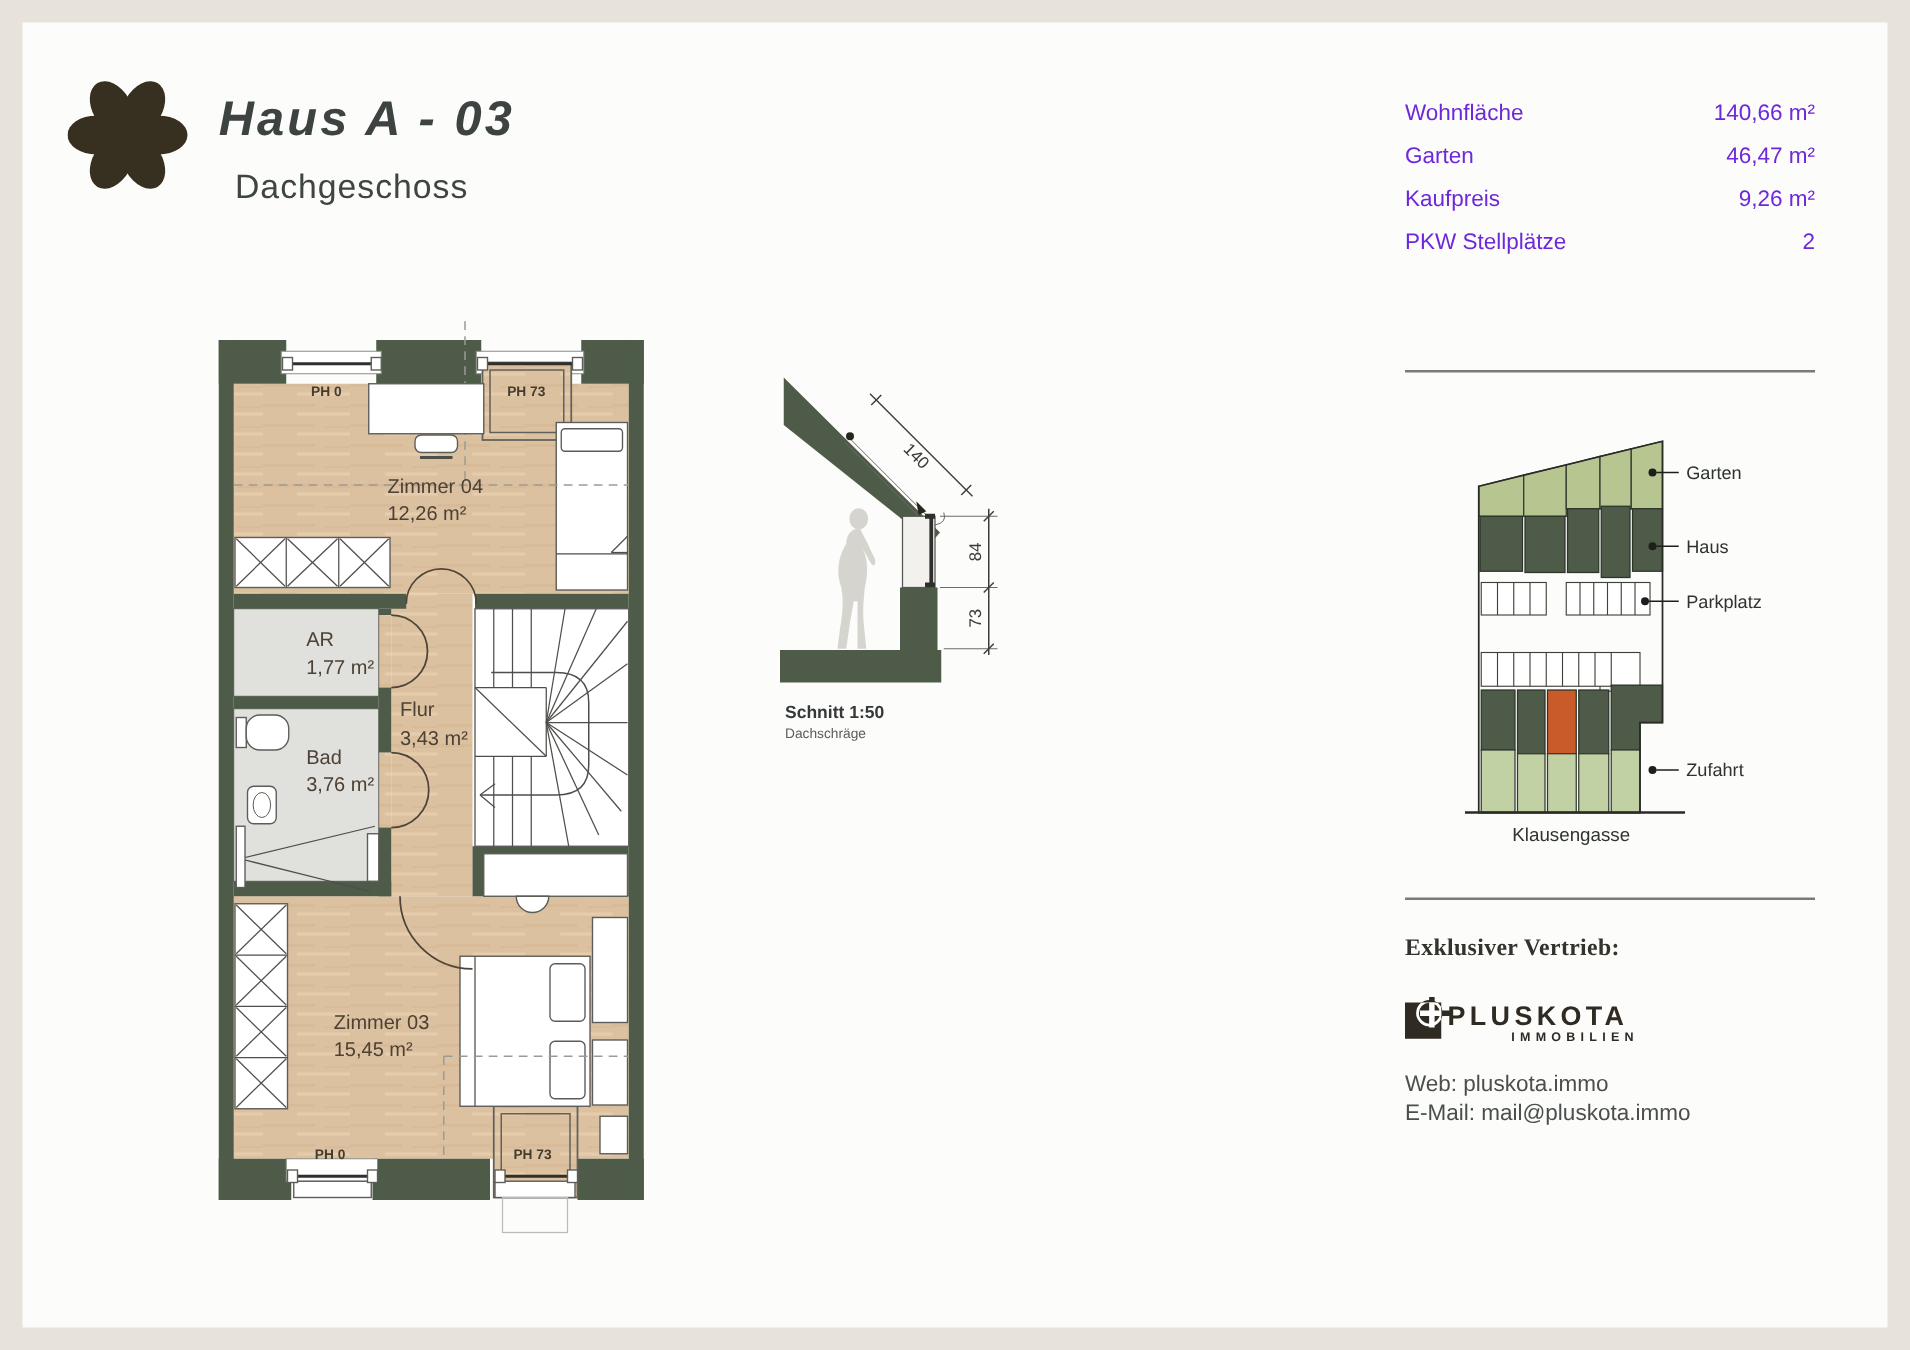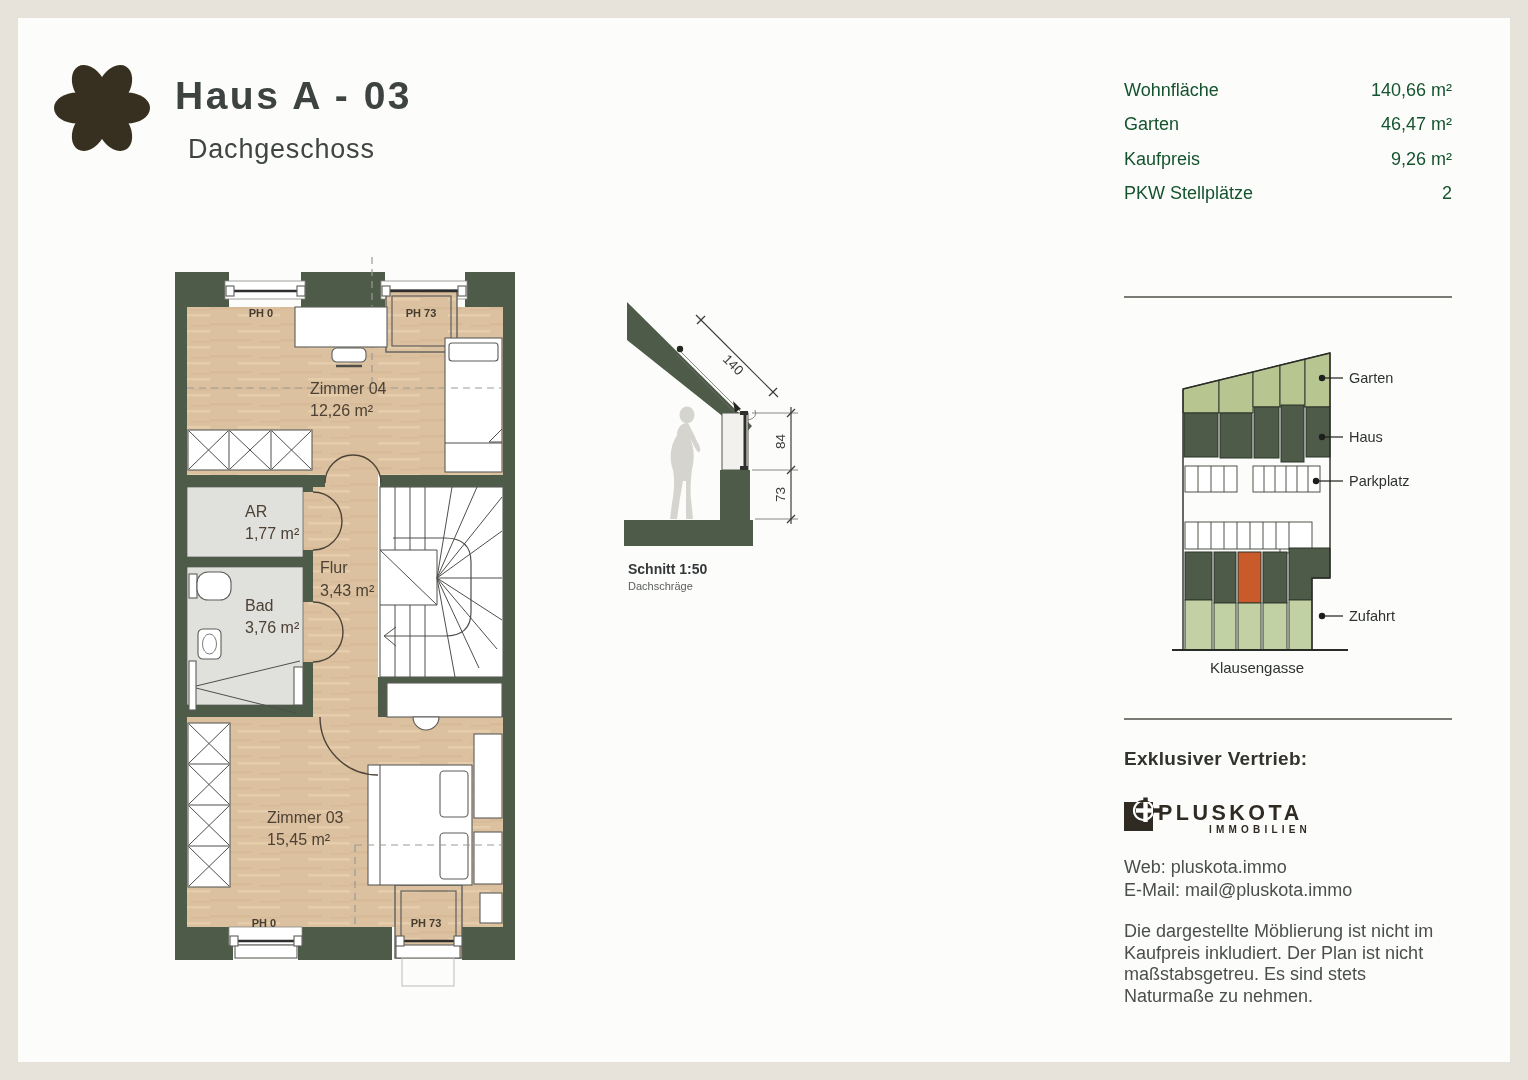--- a/index.html
+++ b/index.html
@@ -10,35 +10,35 @@
     color:var(--text,#4a4f4d);
   }
   .card{
     position:absolute;left:18px;top:18px;width:1492px;height:1044px;
     background:var(--card,#fcfcfb);
   }
   .abs{position:absolute;}
   
   .page-title{
     left:157px;top:56px;font-size:39px;font-weight:bold;letter-spacing:2.5px;
-    color:var(--ink,#3d4341);margin:0;
+    color:var(--ink,#3d4341);margin:0;font-style:italic;
   }
   .page-subtitle{
     left:158px;top:104px;font-size:27px;letter-spacing:0.8px;
     color:#3f4543;margin:12px;font-weight:400;
   }
   
   .stats{left:1106px;top:55px;width:328px;}
   .stats .row{display:flex;justify-content:space-between;height:34.5px;align-items:center;
-    font-size:18px;color:#14532d;}
+    font-size:18px;color:#6d28d9;}
   .hr{height:0;border-top:2px solid #7b7b76;}
   .hr1{left:1106px;top:278px;width:328px;}
   .hr2{left:1106px;top:700px;width:328px;}
   
-  .vendor-heading{left:1106px;top:730px;font-size:19px;font-weight:bold;color:#33322c;letter-spacing:0.3px;}
+  .vendor-heading{left:1106px;top:730px;font-size:19px;font-weight:bold;color:#33322c;letter-spacing:0.3px;font-family:Liberation Serif, serif;}
   .contact{left:1106px;top:838px;font-size:18px;line-height:22.5px;color:#4a4f4d;}
   .disclaimer{left:1106px;top:903px;width:322px;font-size:18px;line-height:21.5px;color:#4a4f4d;}
   
   svg{font-family:"Liberation Sans", sans-serif;}
   svg text{user-select:none;}
   .wall{fill:var(--wall-green,#4d5b48);}
   .gray{fill:var(--floor-gray,#e0e0dd);stroke:#55554f;stroke-width:0.7;}
   .white{fill:#ffffff;}
   .fw{fill:#ffffff;stroke:#5c5c58;stroke-width:1.1;}
   .fwn{fill:none;stroke:#5c5c58;stroke-width:1.1;}
@@ -452,15 +452,14 @@
     </g>
     <text x="34" y="23" class="brandname">PLUSKOTA</text>
     <text x="85" y="36" class="brandsub">IMMOBILIEN</text>
   </svg>
 
   <div class="abs contact">
     <div>Web: pluskota.immo</div>
     <div>E-Mail: mail@pluskota.immo</div>
   </div>
 
-  <div class="abs disclaimer">Die dargestellte Möblierung ist nicht im Kaufpreis inkludiert. Der Plan ist nicht maßstabsgetreu. Es sind stets Naturmaße zu nehmen.</div>
 
 </div>
 
 </body></html>

